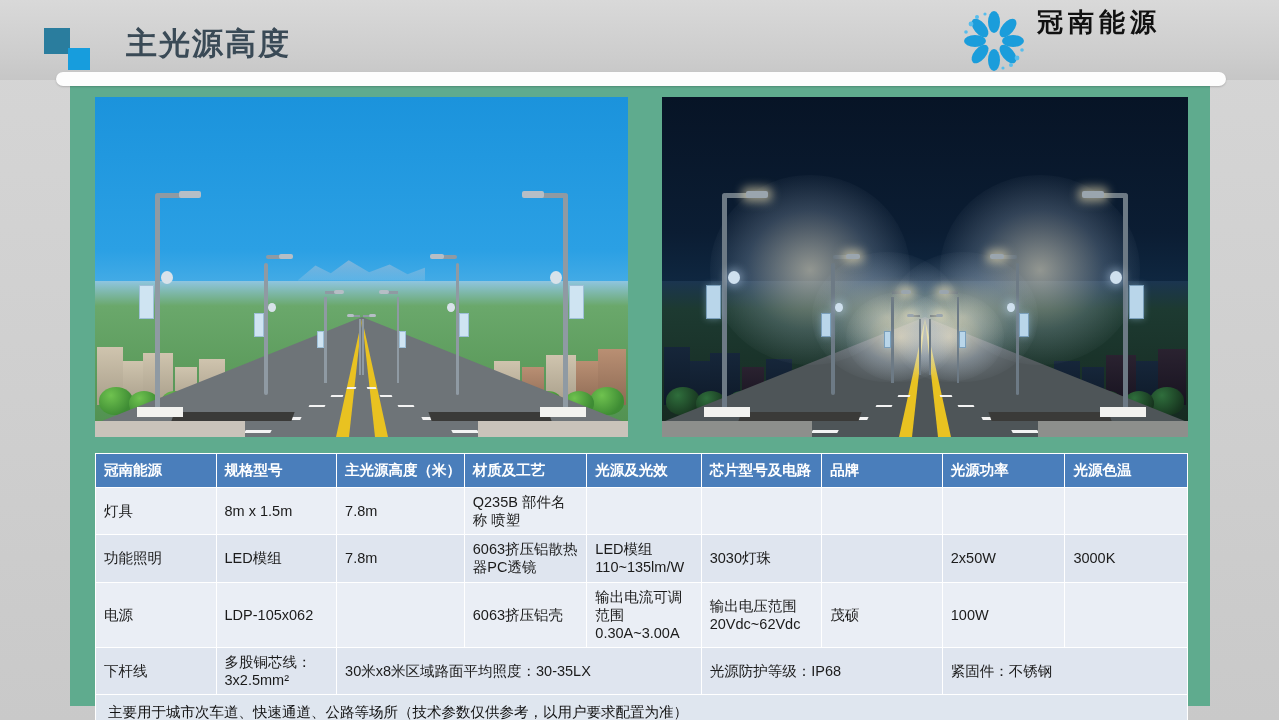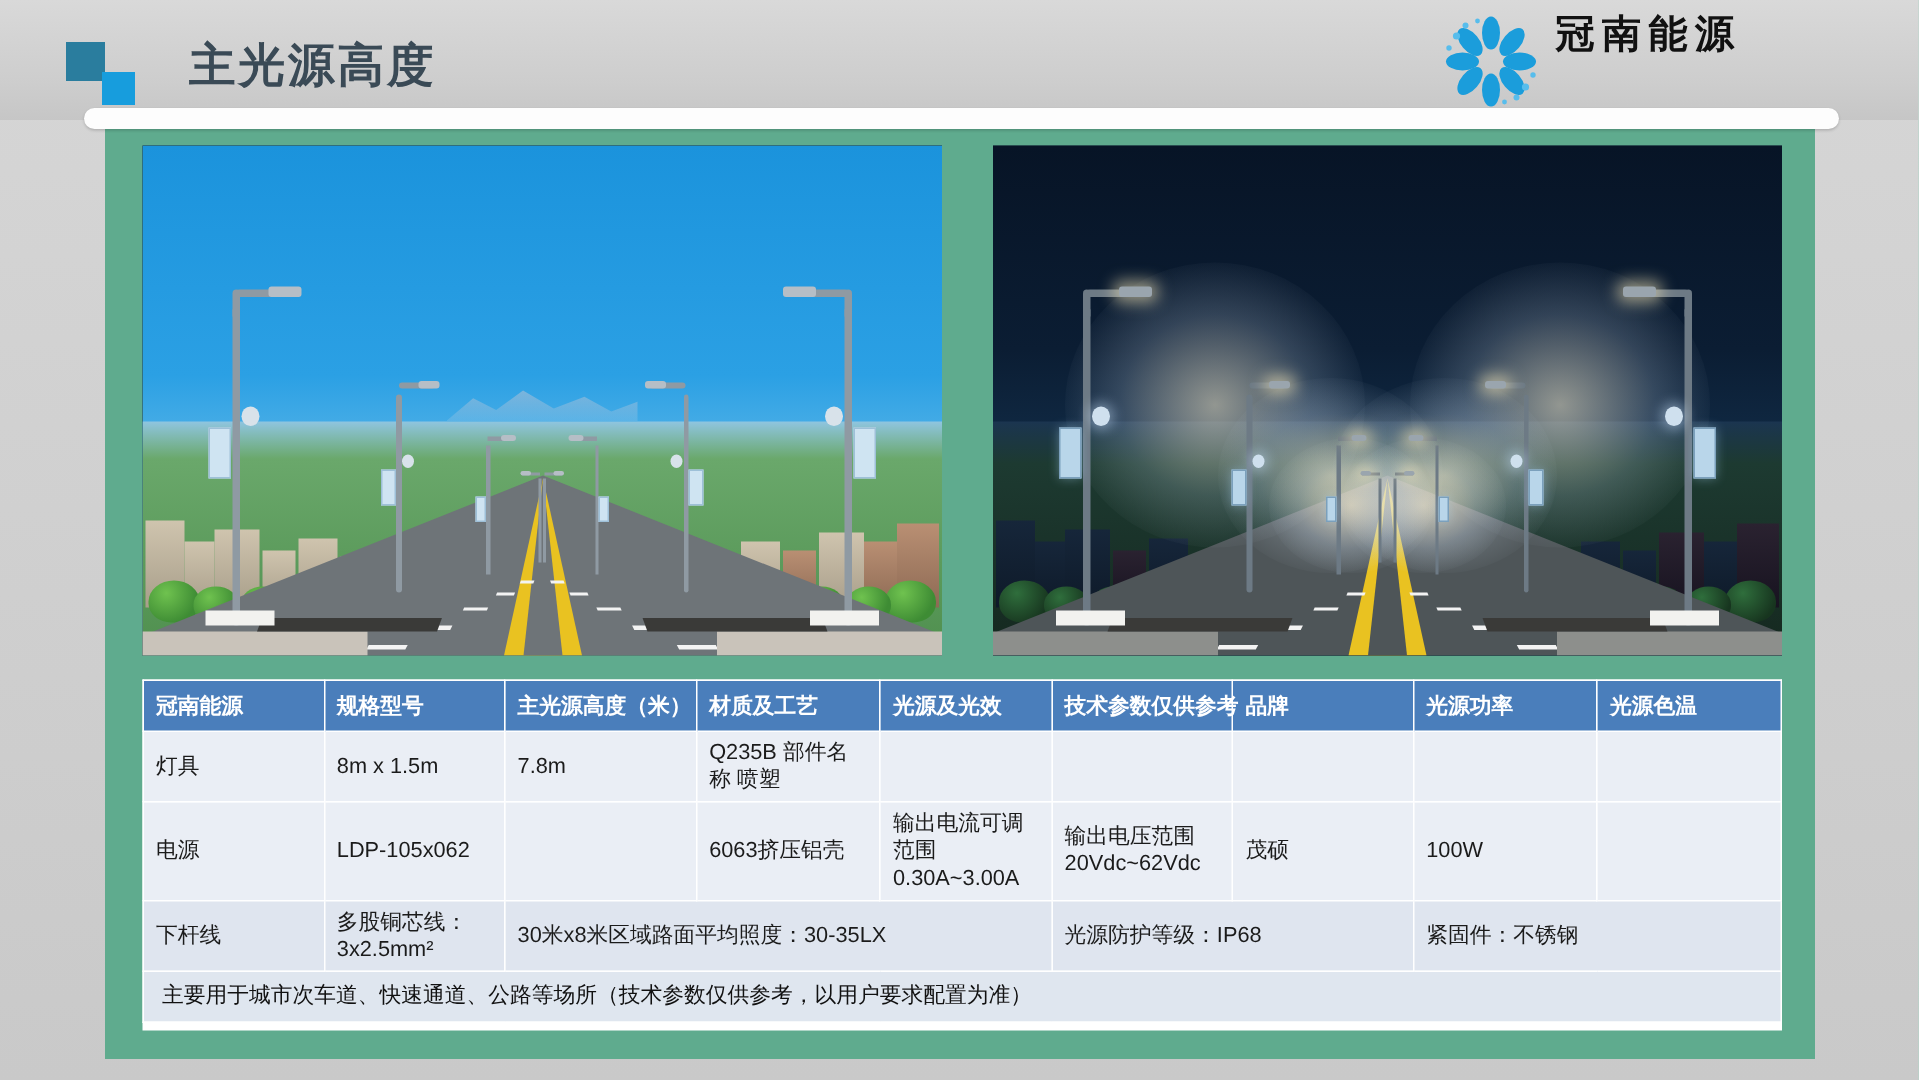--- a/index.html
+++ b/index.html
@@ -458,37 +458,48 @@
           <col style="width:120px">
           <col style="width:120px">
       </colgroup>
       <thead>
         <tr>
           <th>冠南能源</th>
           <th>规格型号</th>
           <th>主光源高度（米）</th>
           <th>材质及工艺</th>
           <th>光源及光效</th>
-          <th>技术参数仅供参考</th>
+          <th>芯片型号及电路</th>
           <th>品牌</th>
           <th>光源功率</th>
           <th>光源色温</th>
         </tr>
       </thead>
       <tbody>
         <tr class="r1">
           <td>灯具</td>
           <td>8m x 1.5m</td>
           <td>7.8m</td>
           <td>Q235B 部件名称 喷塑</td>
           <td></td>
           <td></td>
           <td></td>
           <td></td>
           <td></td>
+        </tr>
+        <tr class="r2 alt">
+          <td>功能照明</td>
+          <td>LED模组</td>
+          <td>7.8m</td>
+          <td>6063挤压铝散热器PC透镜</td>
+          <td>LED模组 110~135lm/W</td>
+          <td>3030灯珠</td>
+          <td></td>
+          <td>2x50W</td>
+          <td>3000K</td>
         </tr>
         <tr class="r3">
           <td>电源</td>
           <td>LDP-105x062</td>
           <td></td>
           <td>6063挤压铝壳</td>
           <td>输出电流可调范围0.30A~3.00A</td>
           <td>输出电压范围20Vdc~62Vdc</td>
           <td>茂硕</td>
           <td>100W</td>

